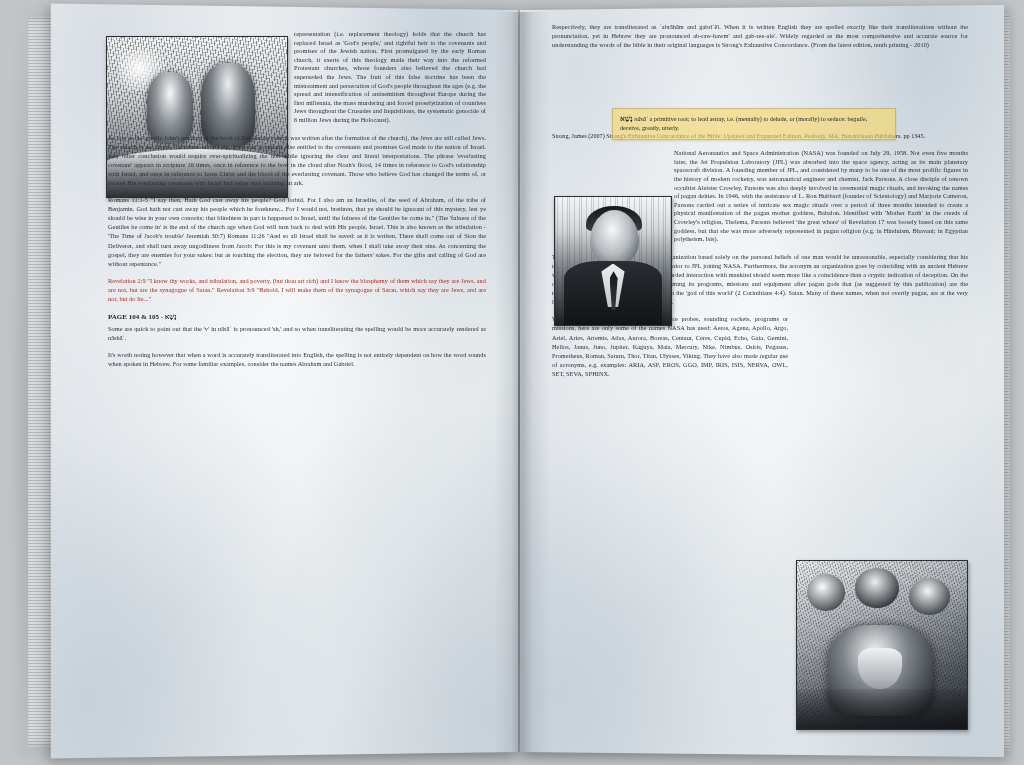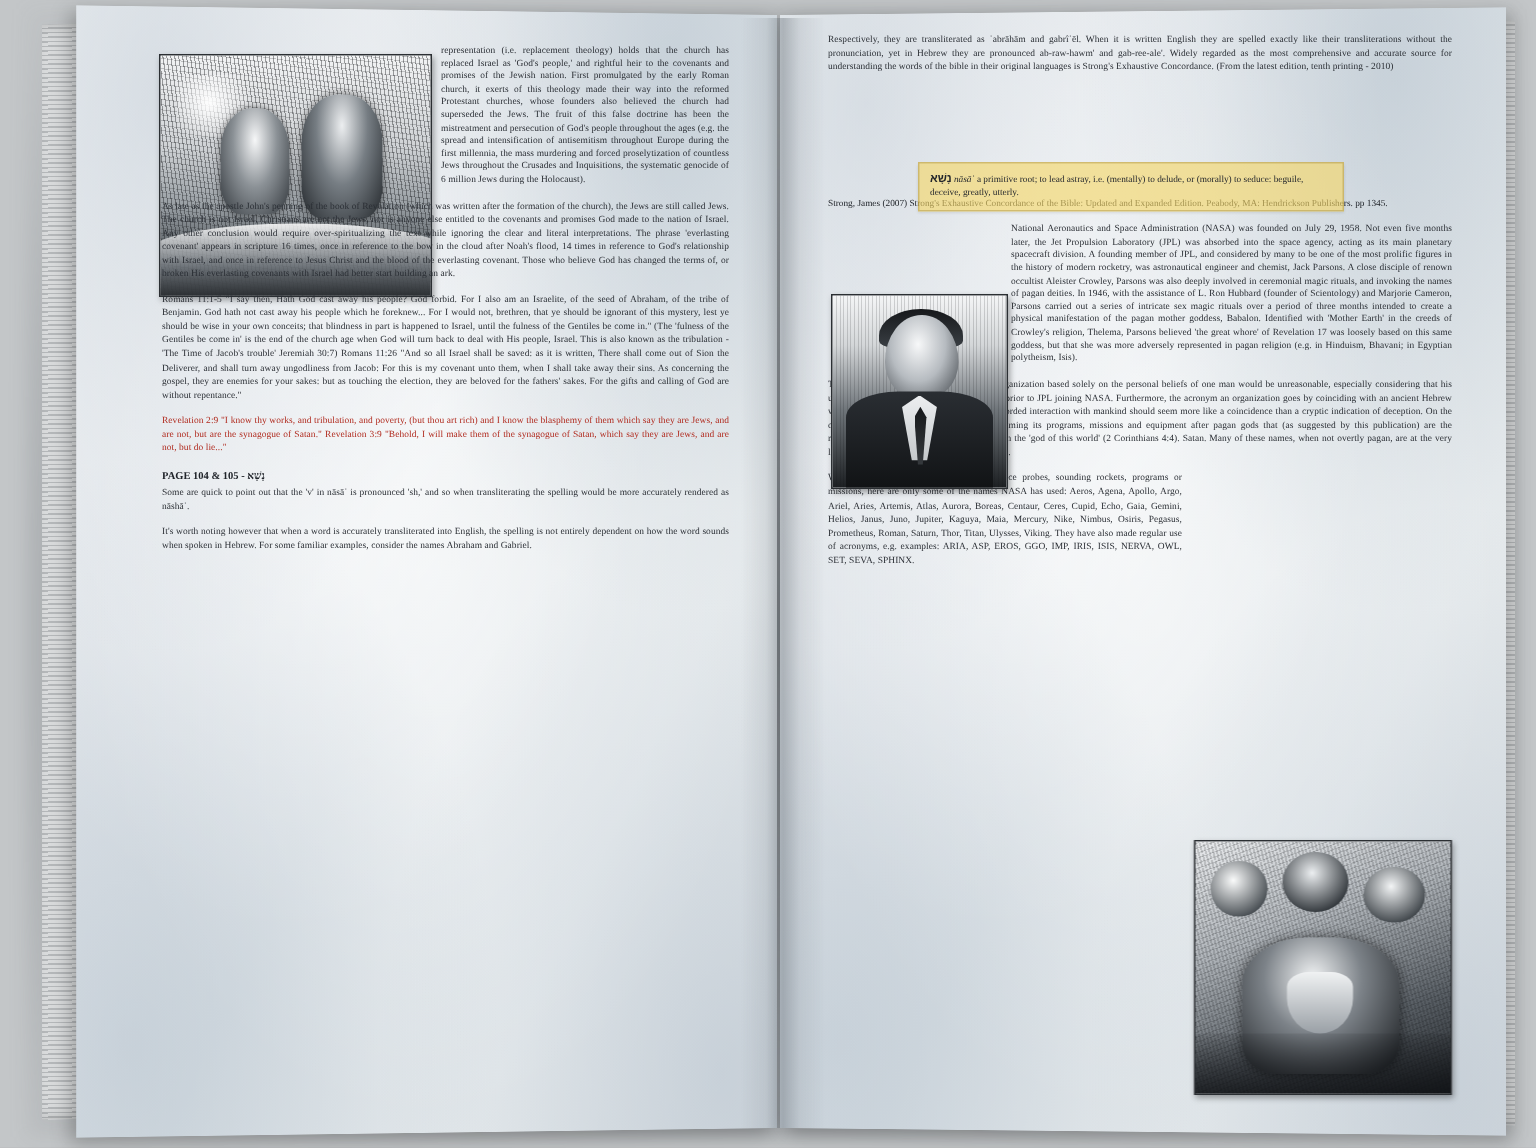--- a/index.html
+++ b/index.html
@@ -256,21 +256,21 @@
     border: 0.5px solid rgba(150,120,30,0.35);
     box-shadow: 0 1px 2px rgba(0,0,0,0.12);
   }
   .lexbox .lex-line {
     font-size: 6.2px;
     line-height: 9.4px;
     color: #23262b;
     margin: 0;
   }
   .hebrew {
-    font-family: Liberation Sans, sans-serif;
+    font-family: Liberation Serif, serif;
     font-size: 7.6px;
     font-weight: bold;
   }
 
   .page-label {
     font-size: 7px;
     font-weight: bold;
     margin: 10px 0 3px 0;
   }
 </style>

